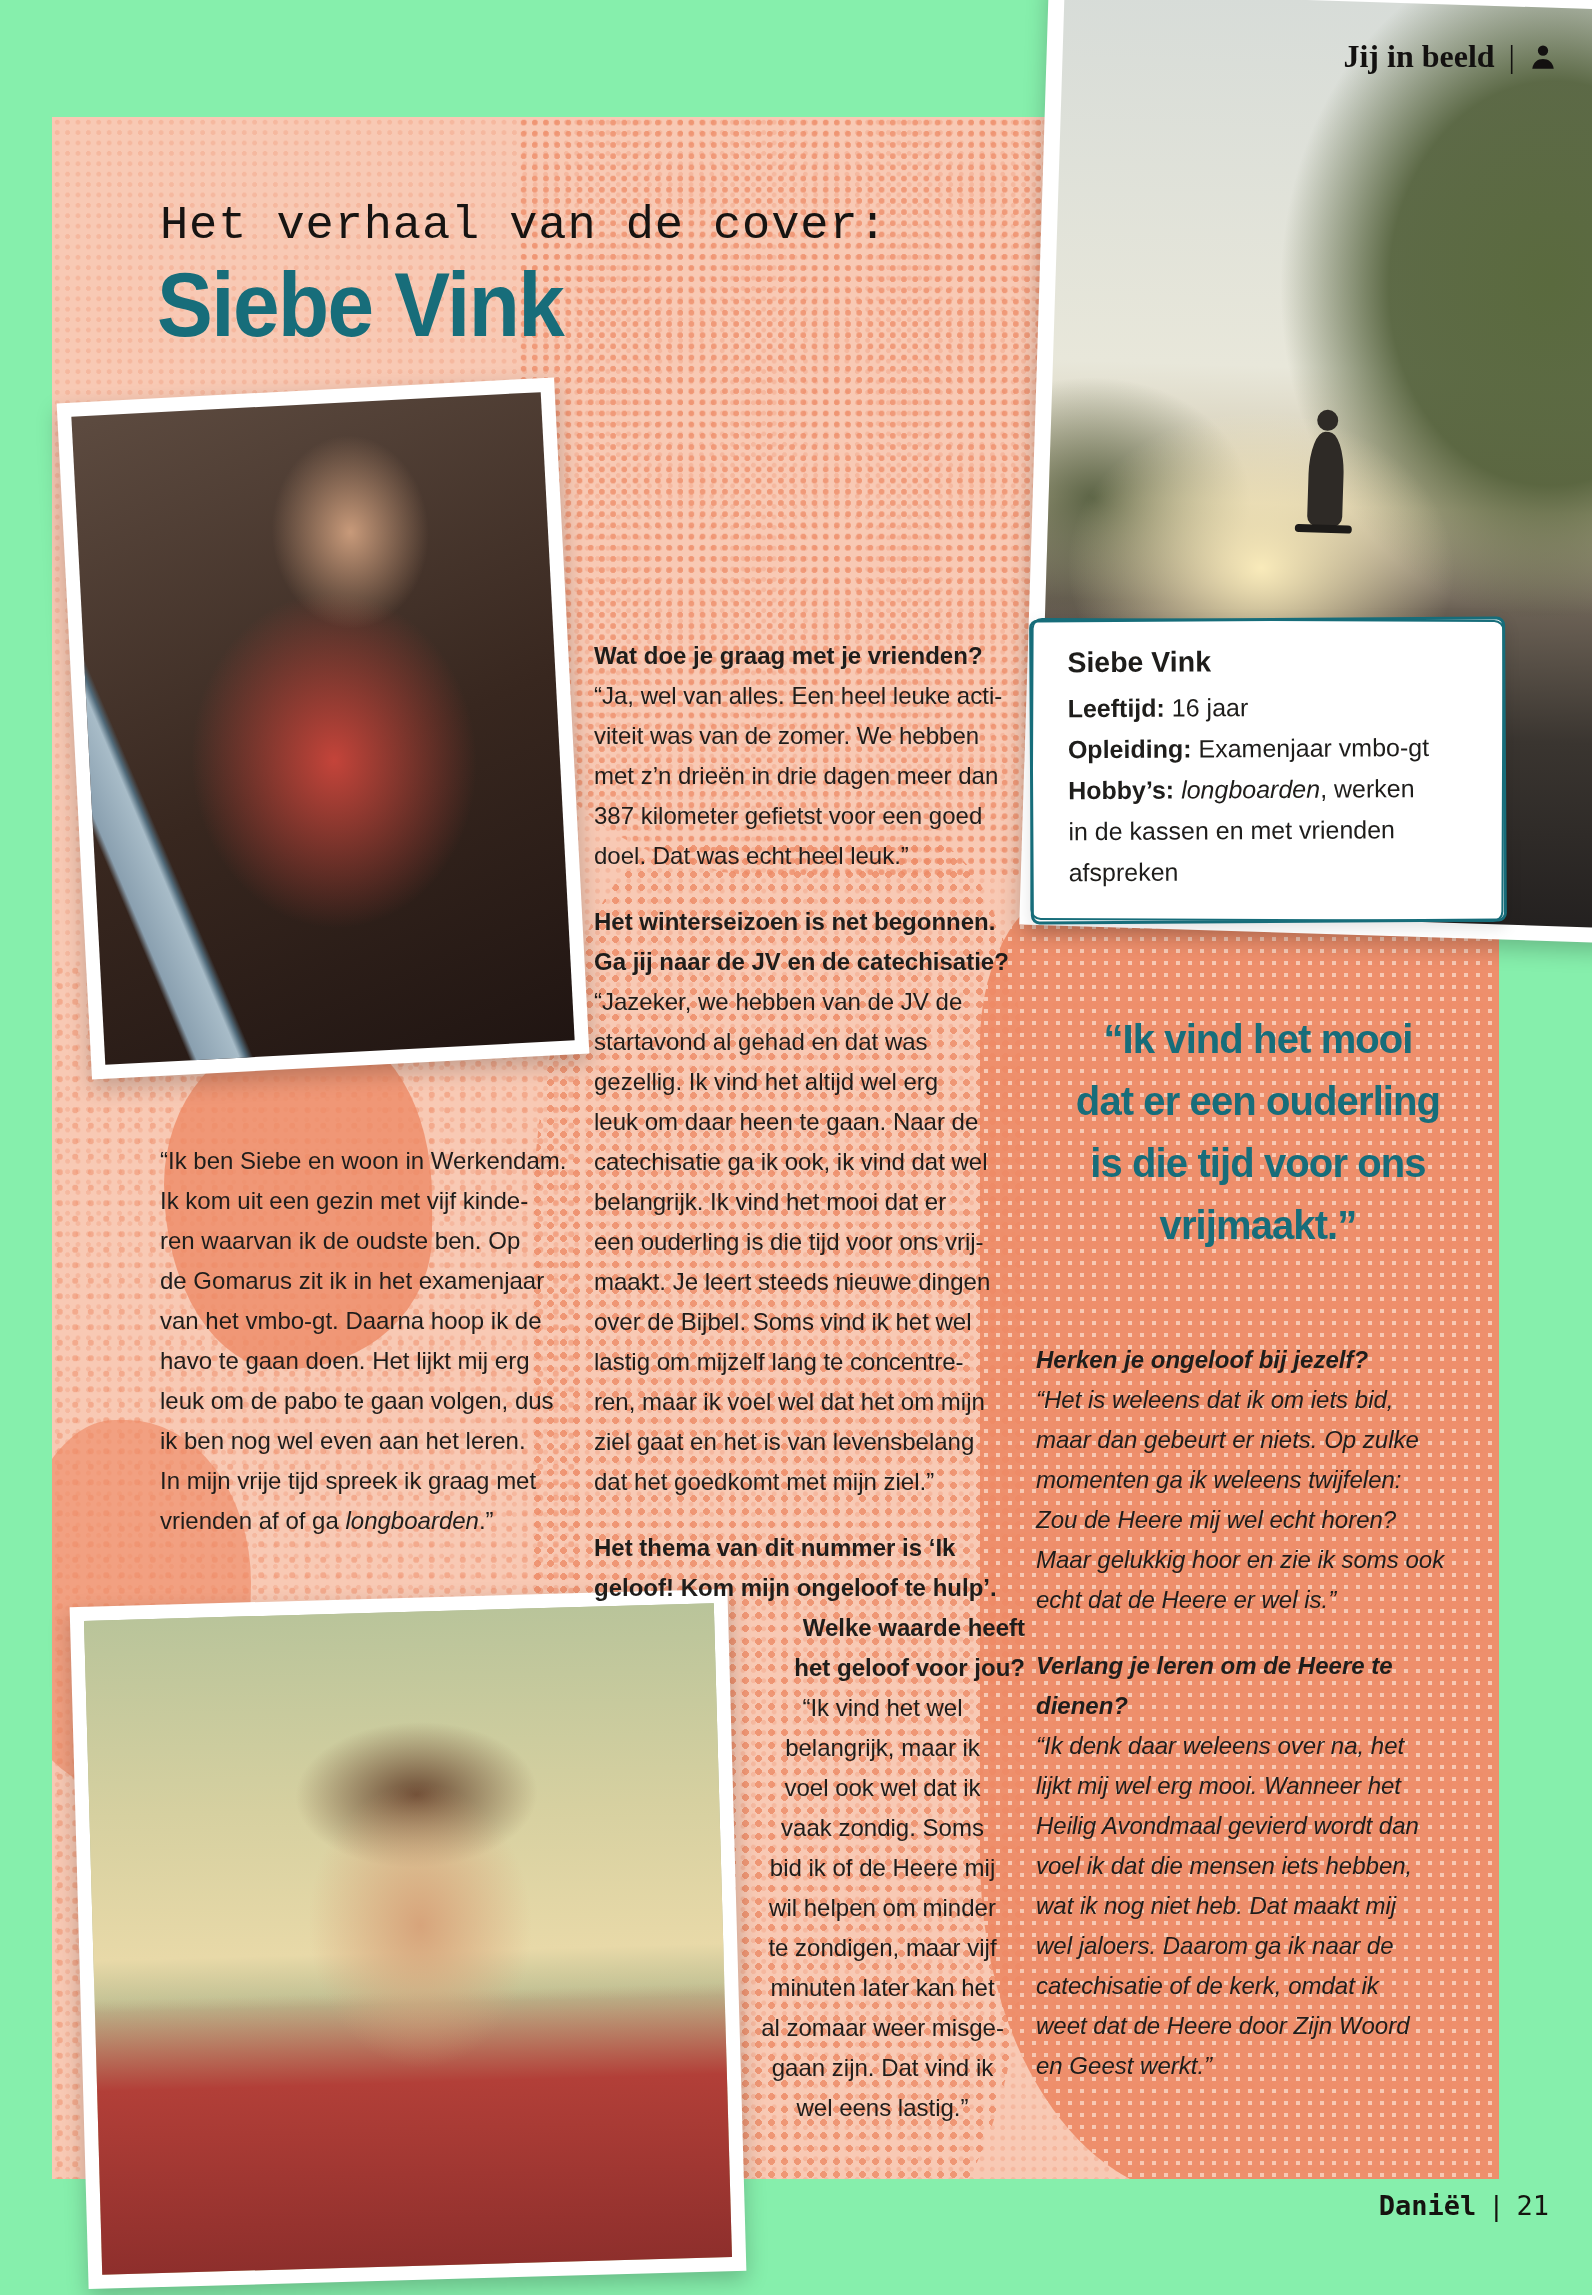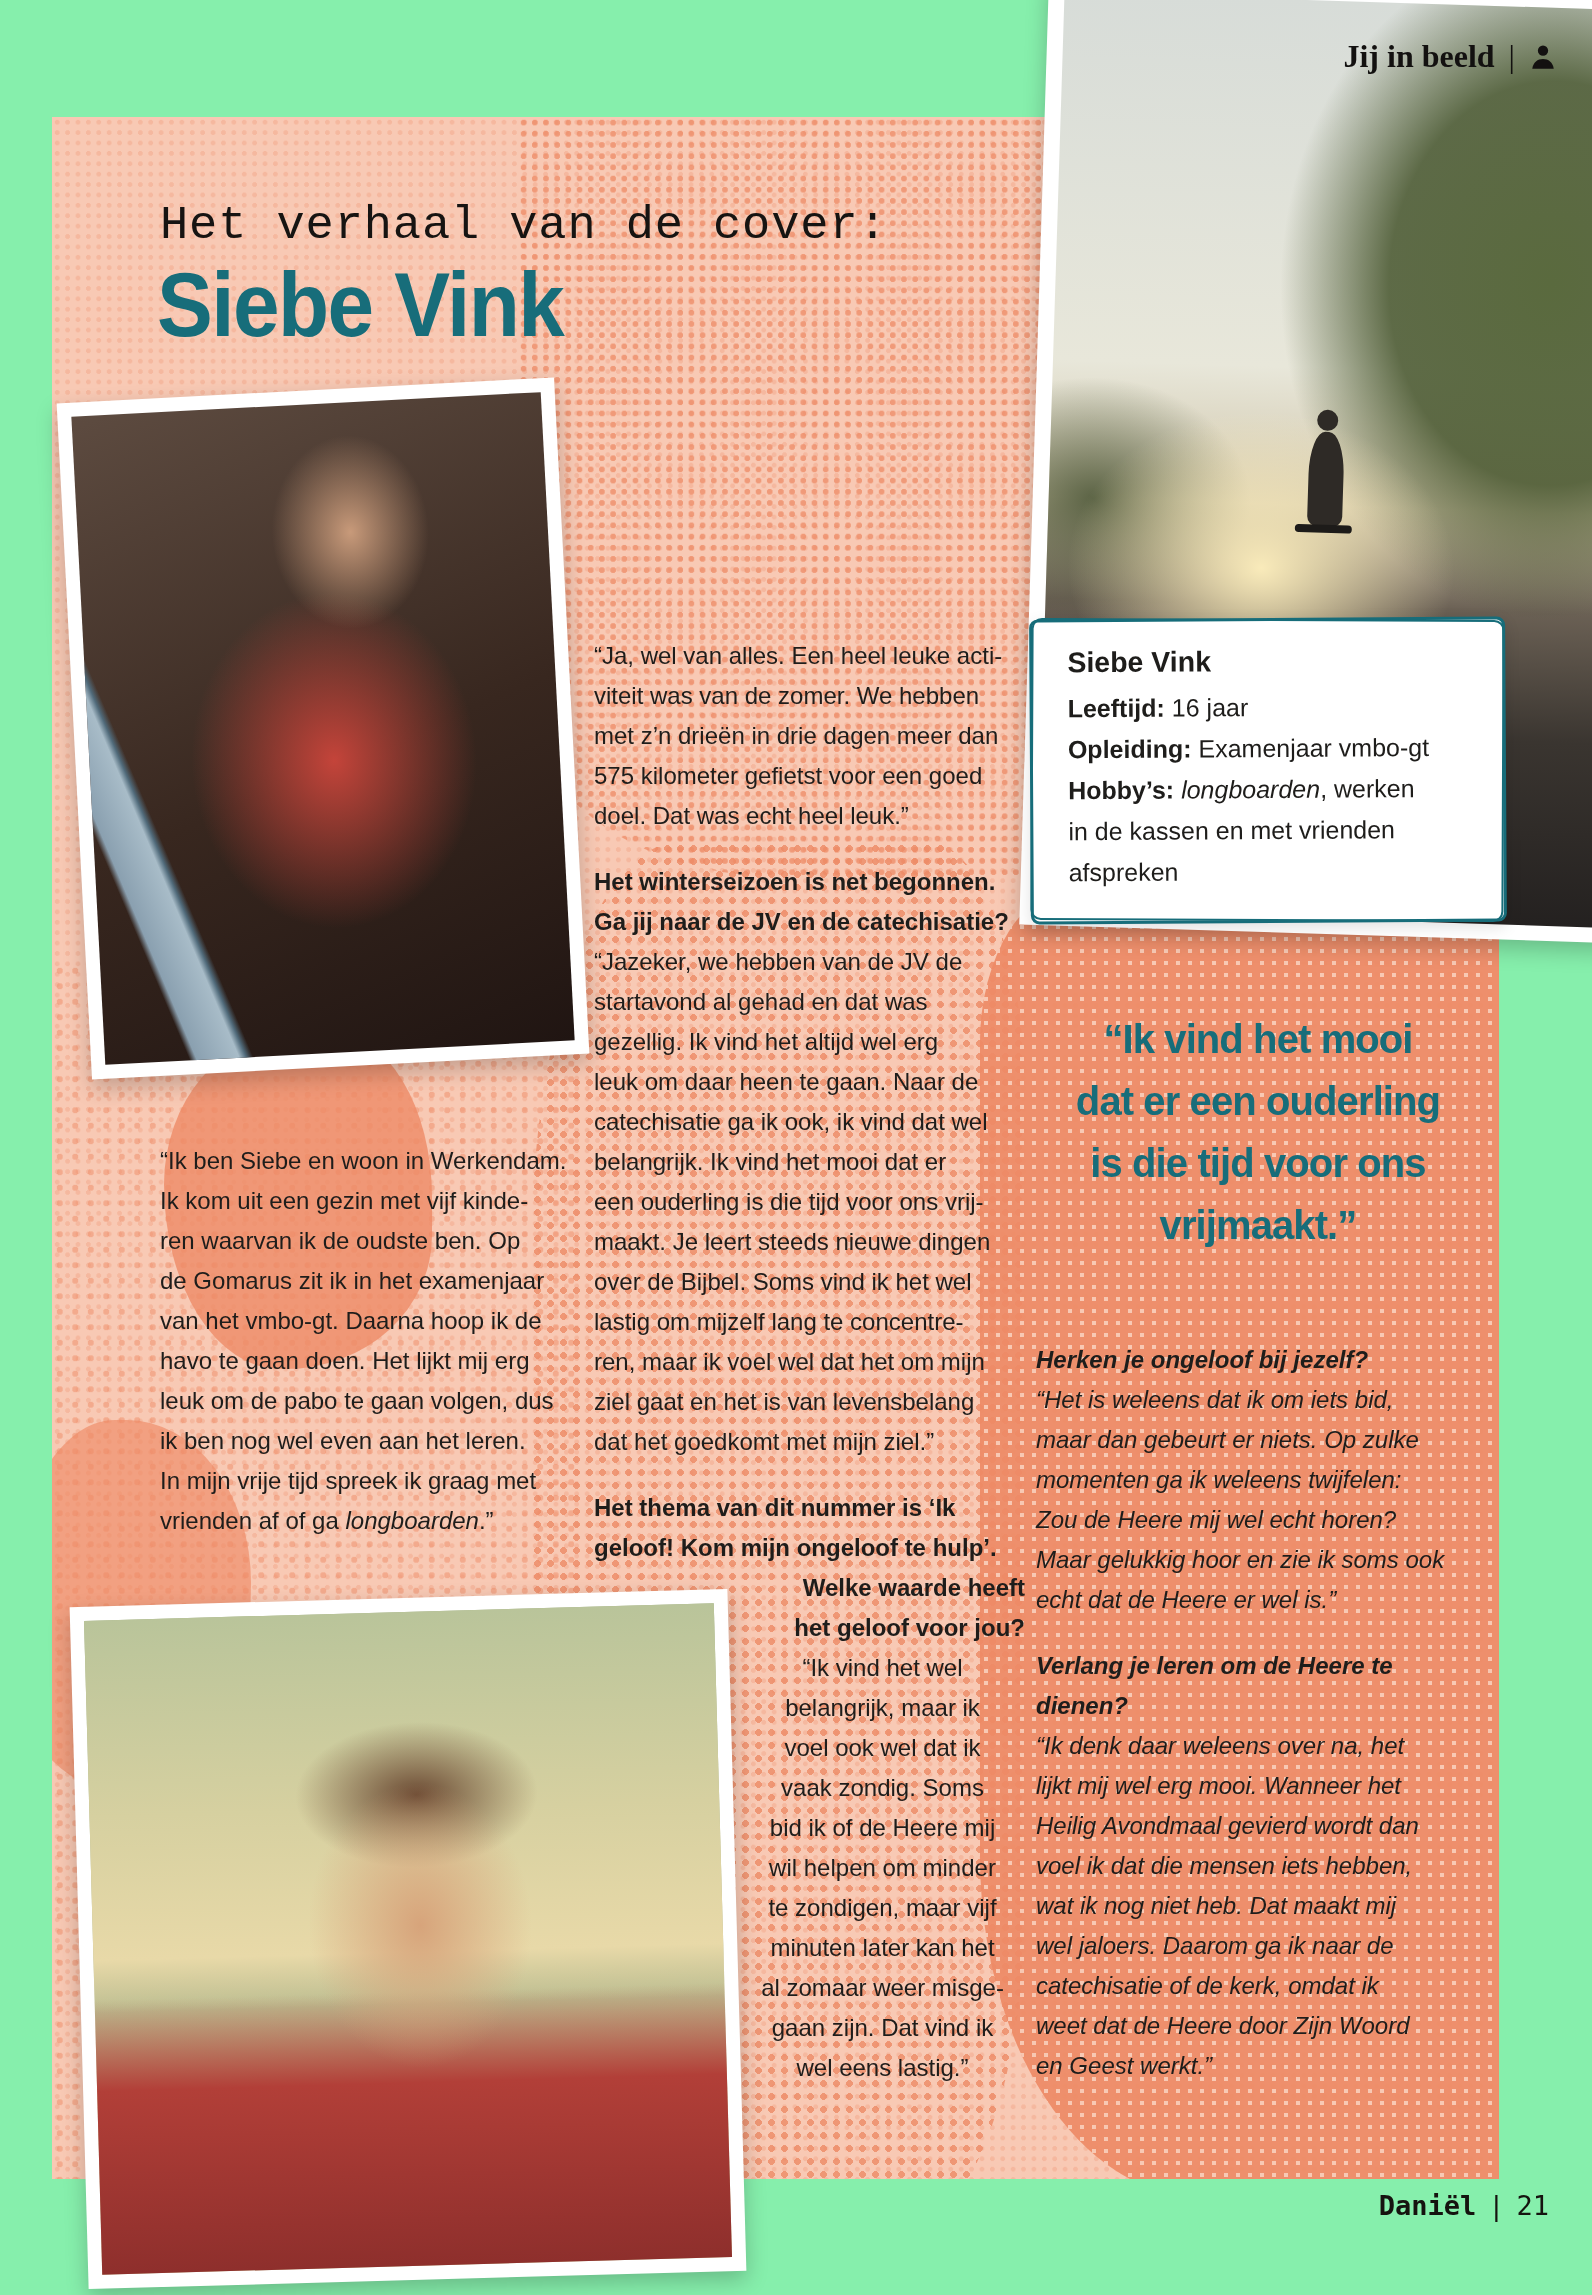--- a/index.html
+++ b/index.html
@@ -196,24 +196,25 @@
 de Gomarus zit ik in het examenjaar
 van het vmbo-gt. Daarna hoop ik de
 havo te gaan doen. Het lijkt mij erg
 leuk om de pabo te gaan volgen, dus
 ik ben nog wel even aan het leren.
 In mijn vrije tijd spreek ik graag met
 vrienden af of ga </span><span class="ital">longboarden</span><span>.”</span></p>
   </div>
 
   <div class="body-col col2">
+    <p class="qhead">Wat doe je graag met je vrienden?</p>
     <p class="answer pre">“Ja, wel van alles. Een heel leuke acti-
 viteit was van de zomer. We hebben
 met z’n drieën in drie dagen meer dan
-575 kilometer gefietst voor een goed
+387 kilometer gefietst voor een goed
 doel. Dat was echt heel leuk.”</p>
     <p class="qhead pre">Het winterseizoen is net begonnen.
 Ga jij naar de JV en de catechisatie?</p>
     <p class="answer pre">“Jazeker, we hebben van de JV de
 startavond al gehad en dat was
 gezellig. Ik vind het altijd wel erg
 leuk om daar heen te gaan. Naar de
 catechisatie ga ik ook, ik vind dat wel
 belangrijk. Ik vind het mooi dat er
 een ouderling is die tijd voor ons vrij-

